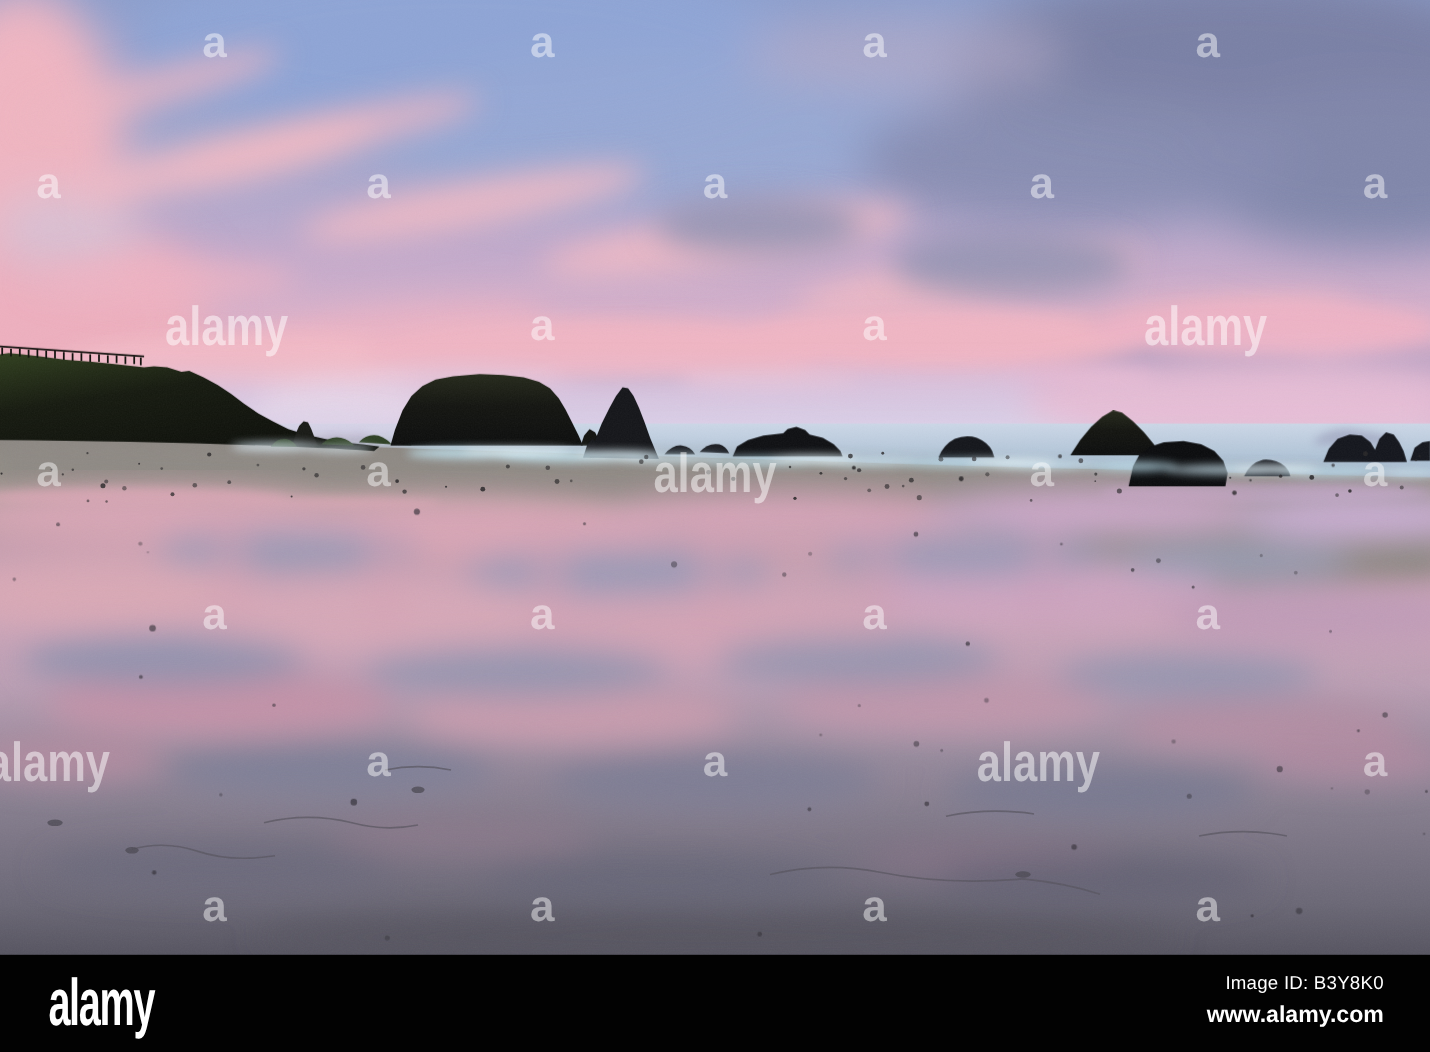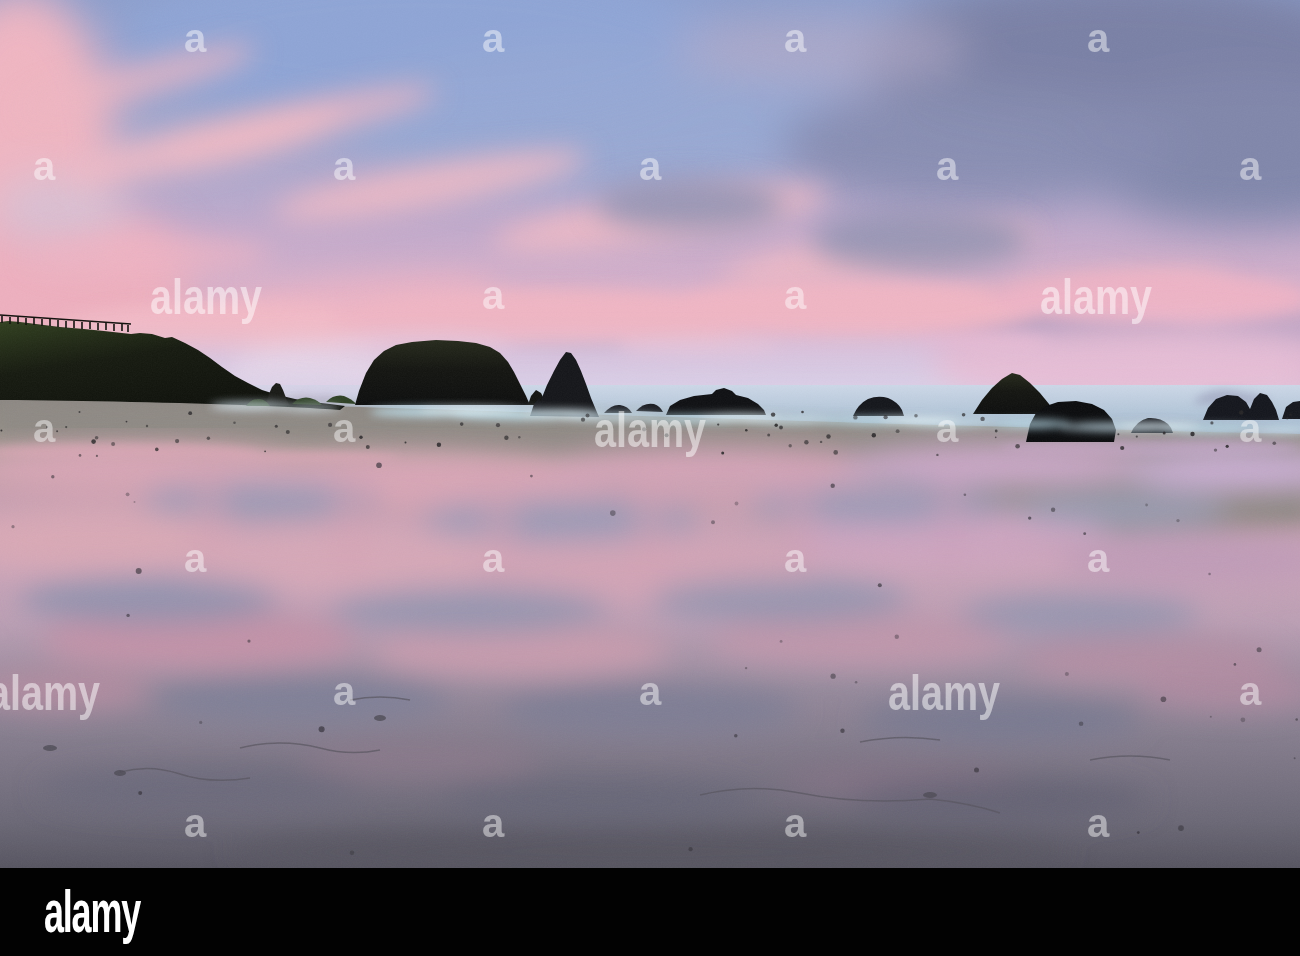--- a/index.html
+++ b/index.html
@@ -408,15 +408,19 @@
         <text x="206" y="314" font-size="50" opacity="0.5" text-anchor="middle" textLength="112" lengthAdjust="spacingAndGlyphs">alamy</text>
         <text x="1096" y="314" font-size="50" opacity="0.5" text-anchor="middle" textLength="112" lengthAdjust="spacingAndGlyphs">alamy</text>
         <text x="650" y="447" font-size="50" opacity="0.5" text-anchor="middle" textLength="112" lengthAdjust="spacingAndGlyphs">alamy</text>
         <text x="44" y="710" font-size="50" opacity="0.5" text-anchor="middle" textLength="112" lengthAdjust="spacingAndGlyphs">alamy</text>
         <text x="944" y="710" font-size="50" opacity="0.5" text-anchor="middle" textLength="112" lengthAdjust="spacingAndGlyphs">alamy</text>
       </g>
 </svg>
 
 <div id="footer">
   <div class="logo">alamy</div>
+  <div class="right">
+    <div class="image-id">Image ID: B3Y8K0</div>
+    <div class="website">www.alamy.com</div>
+  </div>
 </div>
 
 </div>
 
 </body></html>

